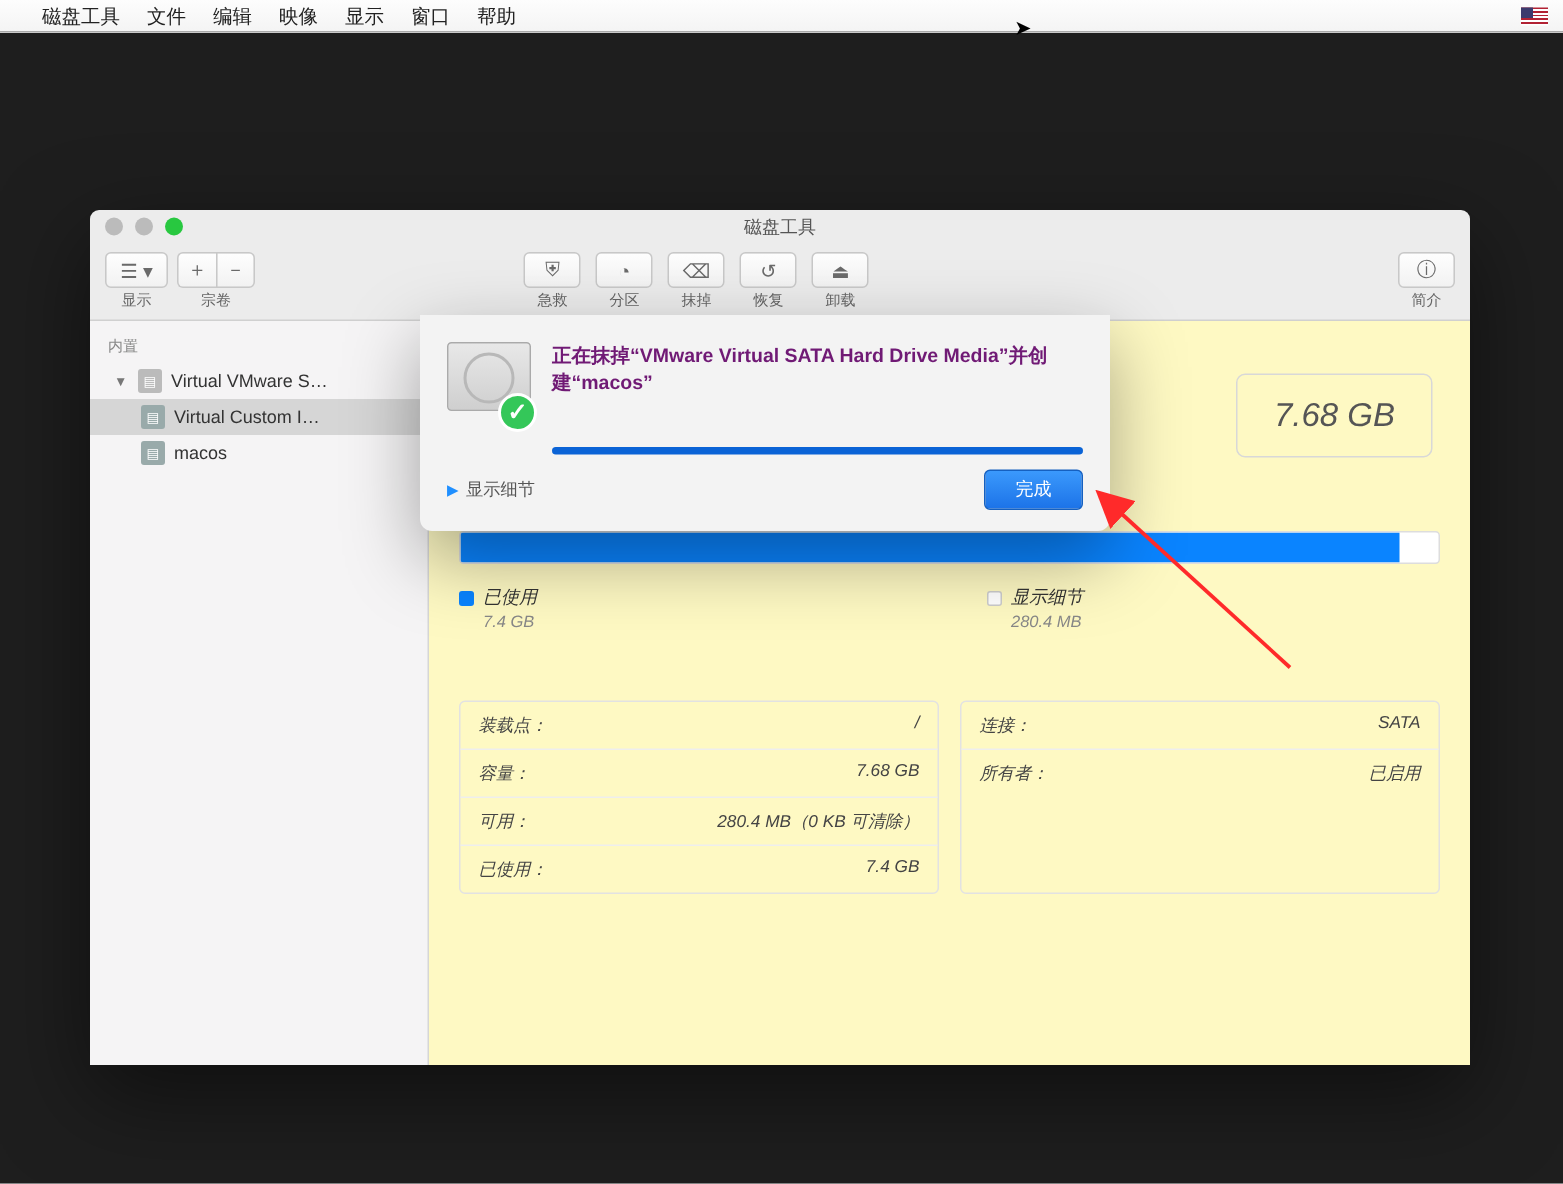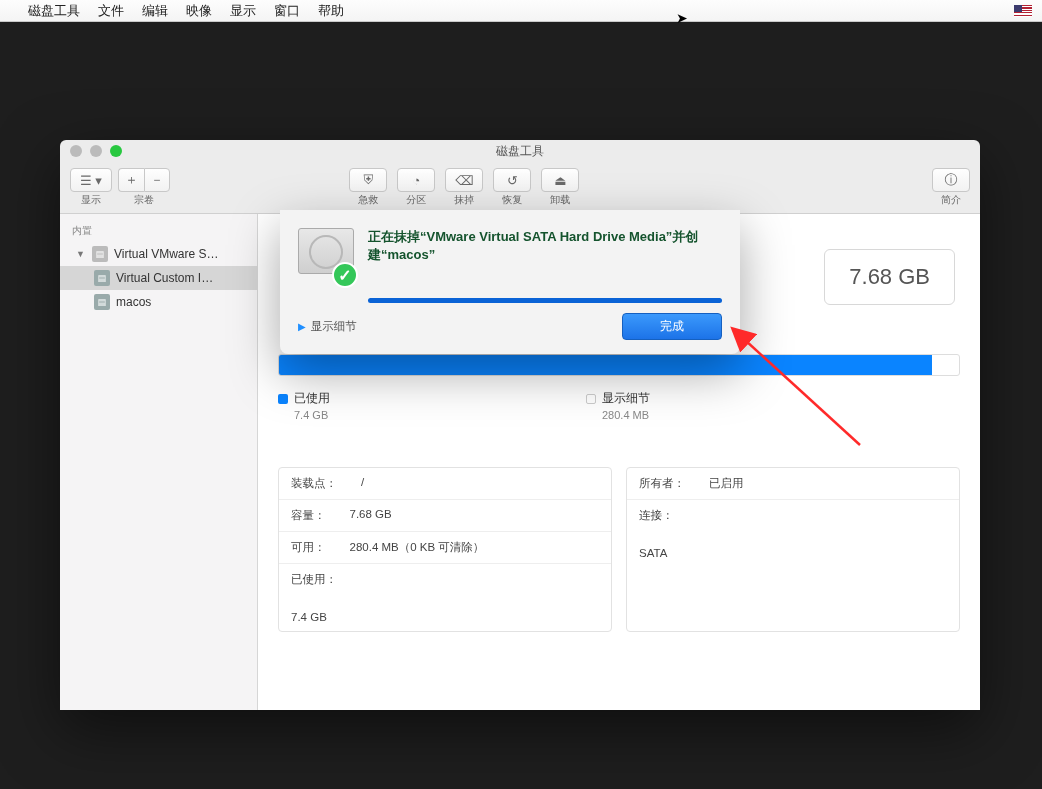--- a/index.html
+++ b/index.html
@@ -21,57 +21,57 @@
 .tb-btn { height:24px; border:1px solid #c8c8c8; border-radius:4px; background:linear-gradient(#fefefe,#f2f2f2); display:flex; align-items:center; justify-content:center; color:#6a6a6a; font-size:13px; }
 .tb-label { font-size:10px; color:#666; }
 .tb-seg { display:flex; }
 .tb-seg .tb-btn { border-radius:0; border-right:none; width:26px; }
 .tb-seg .tb-btn:first-child { border-radius:4px 0 0 4px; }
 .tb-seg .tb-btn:last-child { border-radius:0 4px 4px 0; border-right:1px solid #c8c8c8; }
 .tb-center { margin:0 auto; display:flex; gap:10px; }
 .tb-single .tb-btn { width:38px; }
 
 .body { flex:1; display:flex; }
-.sidebar { width:198px; border-right:1px solid #d6d6d6; background:#f5f4f5; padding-top:6px; font-size:12px; }
+.sidebar { width:226px; border-right:1px solid #d6d6d6; background:#f5f4f5; padding-top:6px; font-size:12px; }
 .sb-head { font-size:10px; color:#888; padding:4px 12px; }
 .sb-row { display:flex; align-items:center; gap:6px; padding:4px 10px 4px 16px; color:#333; }
 .sb-row.sel { background:#d6d6d6; }
 .sb-row .disclosure { width:10px; color:#777; font-size:9px; }
 .sb-icon { width:16px; height:16px; background:#bbb; border-radius:2px; flex:none; display:flex; align-items:center; justify-content:center; font-size:9px; color:#fff; }
 .sb-row.indent { padding-left:34px; }
 
-.main { flex:1; background:#ffffff; position:relative; padding:20px 20px 40px; }
+.main { flex:1; background:#fef9c3; position:relative; padding:20px 20px 40px;font-style:italic; }
 .capacity-box { position:absolute; right:25px; top:35px; border:1px solid #d8d8d8; border-radius:6px; padding:14px 24px; font-size:22px; color:#555; }
 .usage-bar { margin-top:120px; height:22px; border:1px solid #ddd; border-radius:3px; overflow:hidden; display:flex; background:#fff; }
 .usage-bar .used { background:#0a84ff; width:96%; }
-.usage-legend { display:flex; gap:46px; margin-top:14px; font-size:12px; }
+.usage-legend { display:flex; gap:90px; margin-top:14px; font-size:12px; }
 .legend { display:flex; flex-direction:column; }
 .legend .row1 { display:flex; align-items:center; gap:6px; color:#333; }
 .legend .swatch { width:10px; height:10px; border-radius:2px; }
 .legend .sub { color:#888; font-size:11px; margin-top:2px; margin-left:16px; }
 
 .info-table { margin-top:46px; display:flex; gap:14px; }
 .info-col { flex:1; border:1px solid #e2e2e2; border-radius:4px; }
-.info-row { display:flex; padding:8px 12px; font-size:11.5px; border-bottom:1px solid #eee;gap:24px; }
-.info-row:last-child { border-bottom:none;flex-direction:column; }
+.info-row { display:flex; justify-content:space-between; padding:8px 12px; font-size:11.5px; border-bottom:1px solid #eee; }
+.info-row:last-child { border-bottom:none; }
 .info-row .k { color:#444; } .info-row .v { color:#444; }
 
 .sheet { position:absolute; left:280px; top:210px; width:460px; background:#f3f3f3; border-radius:0 0 8px 8px; box-shadow:0 18px 50px rgba(0,0,0,.35); padding:18px 18px 14px; z-index:5; }
 .sheet-top { display:flex; gap:14px; }
 .hdd-icon { width:56px; height:56px; position:relative; flex:none; }
 .hdd-icon .drive { width:56px; height:46px; background:linear-gradient(#e8e8e8,#cfcfcf); border:1px solid #aaa; border-radius:3px; position:relative; }
 .hdd-icon .drive::after { content:""; position:absolute; left:10px; top:6px; width:30px; height:30px; border:2px solid #b8b8b8; border-radius:50%; }
 .hdd-icon .check { position:absolute; right:-4px; bottom:-4px; width:26px; height:26px; background:#34c759; border-radius:50%; border:2px solid #fff; color:#fff; font-size:16px; display:flex; align-items:center; justify-content:center; font-weight:bold; }
-.sheet-text .title { font-size:13px; font-weight:bold; color:#14532d; line-height:1.4; }
+.sheet-text .title { font-size:13px; font-weight:bold; color:#701a75; line-height:1.4; }
 .sheet-text .sub { font-size:11.5px; color:#555; margin-top:6px; }
 .sheet-progress { height:5px; background:#0a63d6; border-radius:3px; margin:14px 0 10px 70px; }
 .sheet-bottom { display:flex; align-items:center; justify-content:space-between; margin-top:4px; }
 .details-link { display:flex; align-items:center; gap:5px; font-size:11.5px; color:#555; }
 .details-link .tri { color:#1f8fff; font-size:10px; }
-.done-btn { background:linear-gradient(#3b99fc,#1c73e8); color:#fff; font-size:12px; padding:4px 37px; border-radius:4px; border:1px solid #1560c0; }
+.done-btn { background:linear-gradient(#3b99fc,#1c73e8); color:#fff; font-size:12px; padding:4px 20px; border-radius:4px; border:1px solid #1560c0; }
 
 .arrow { position:absolute; left:740px; top:335px; width:140px; height:120px; pointer-events:none; z-index:6; }
 .arrow svg { width:100%; height:100%; overflow:visible; }
 </style>
 </head>
 <body>
 
 <div class="menubar">
   <span class="apple"></span>
   <span>磁盘工具</span>
@@ -204,26 +204,26 @@
               <span class="k">可用：</span>
               <span class="v">280.4 MB（0 KB 可清除）</span>
             </div>
           <div class="info-row">
               <span class="k">已使用：</span>
               <span class="v">7.4 GB</span>
             </div>
         </div>
         <div class="info-col">
           <div class="info-row">
+              <span class="k">连接：</span>
+              <span class="v">SATA</span>
+            </div>
+          <div class="info-row">
               <span class="k">所有者：</span>
               <span class="v">已启用</span>
-            </div>
-          <div class="info-row">
-              <span class="k">连接：</span>
-              <span class="v">SATA</span>
             </div>
         </div>
       </div>
     </div>
   </div>
 </div>
 
 <div class="sheet">
   <div class="sheet-top">
     <div class="hdd-icon">

